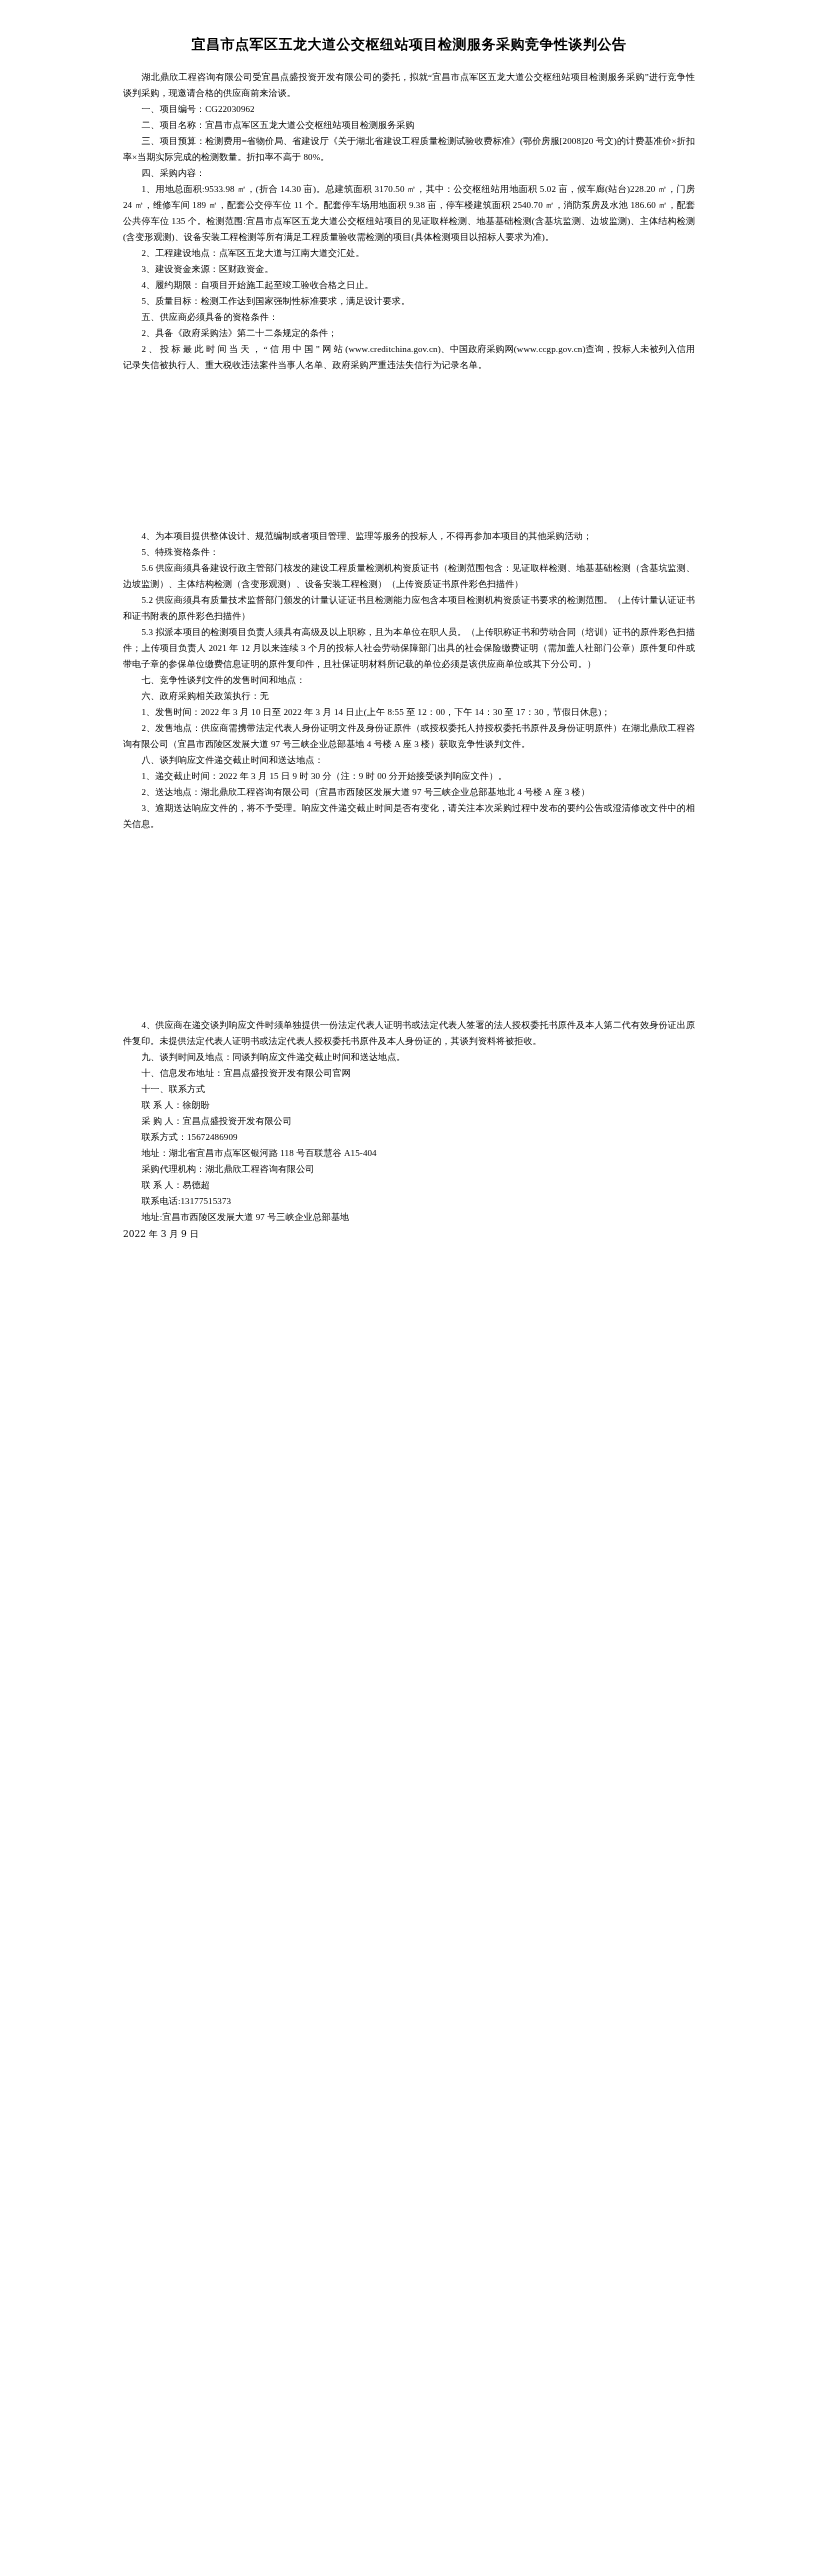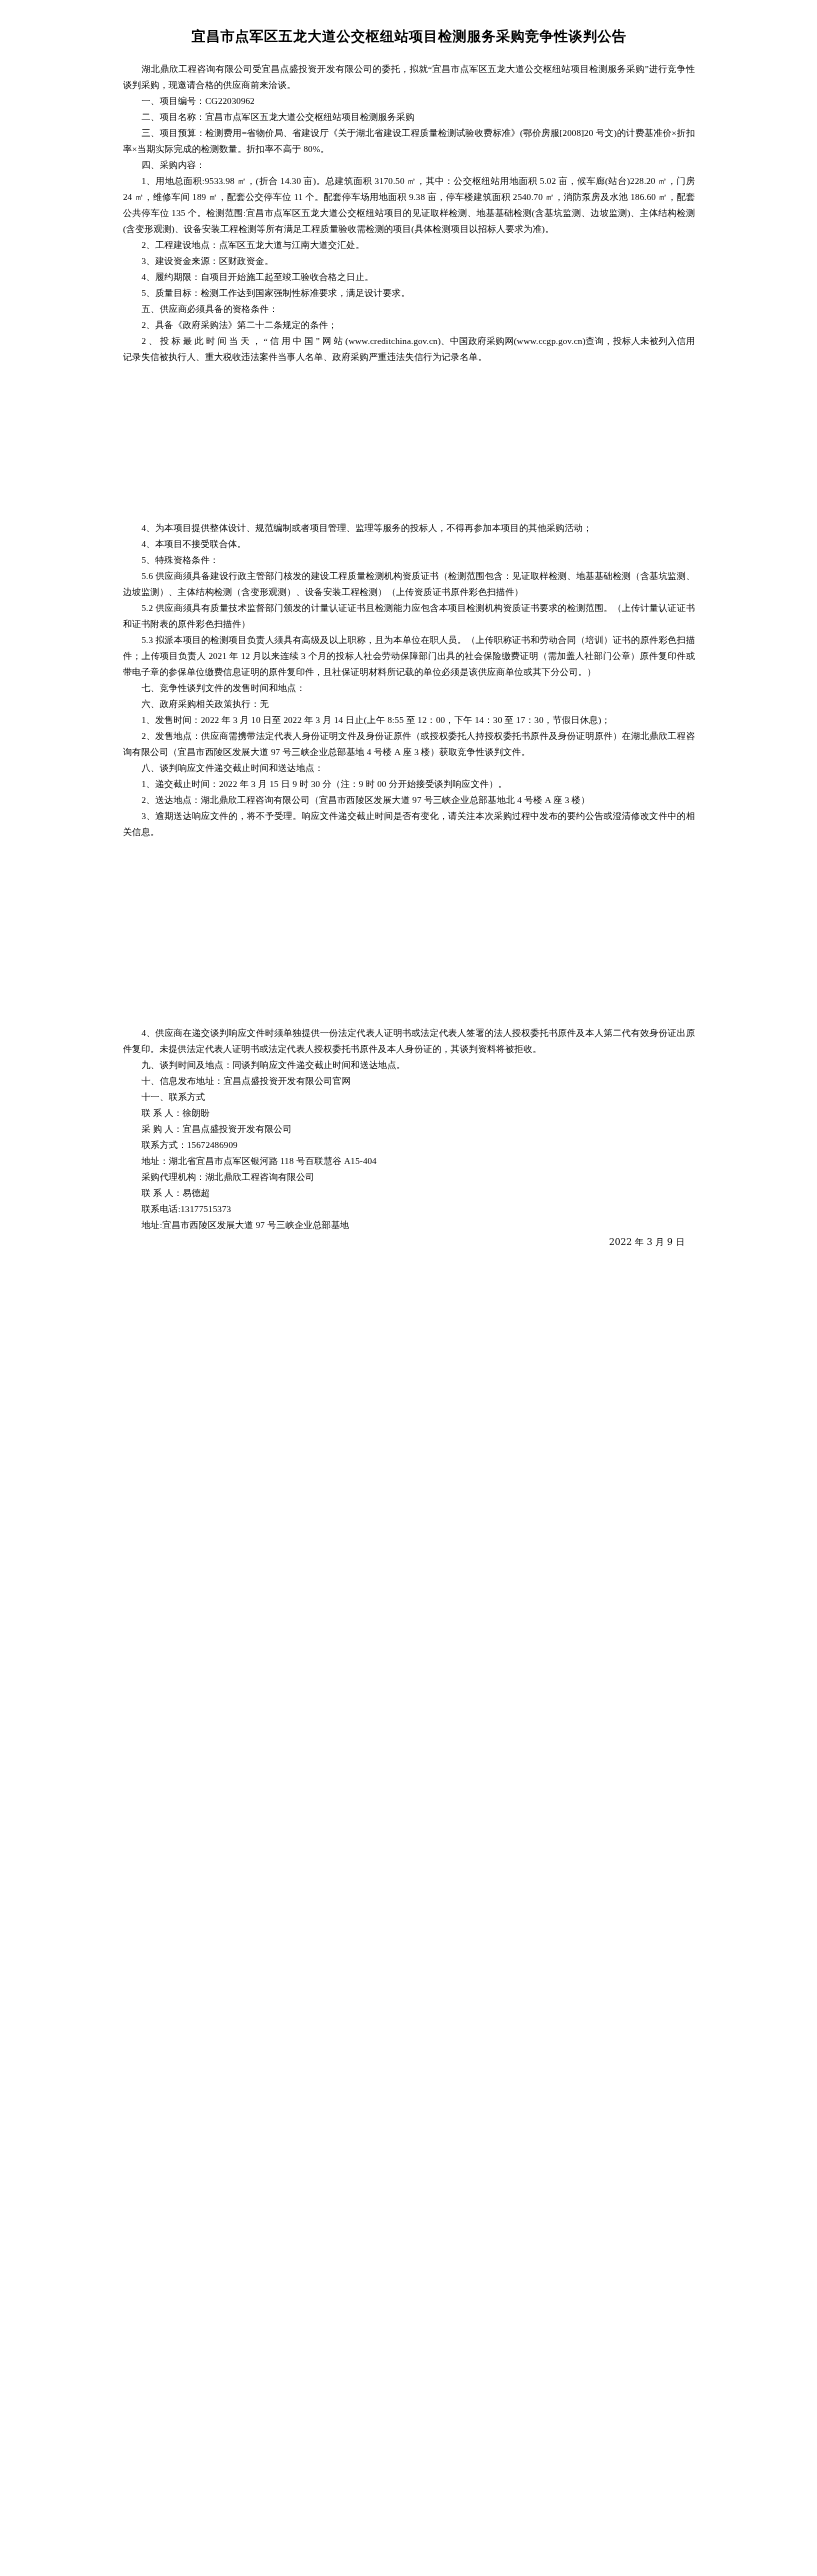--- a/index.html
+++ b/index.html
@@ -15,21 +15,21 @@
     width: 818px;
     min-height: 3470px;
     margin: 0 auto;
     position: relative;
     background: #ffffff;
     box-sizing: border-box;
     padding: 0;
   }
   .doc-inner {
     width: 572px;
-    margin: 8px auto;
+    margin: 16px auto;
     padding-top: 18px;
     position: relative;
   }
   .doc-title {
     font-family: "DejaVu Serif", "Liberation Serif", serif;
     font-weight: bold;
     font-size: 14px;
     line-height: 21.6px;
     text-align: center;
     letter-spacing: 0.5px;
@@ -56,21 +56,21 @@
   .spacer-lg {
     height: 155px;
   }
   .spacer-xxl {
     height: 185px;
   }
   .date-right {
     font-family: "DejaVu Serif", "Liberation Serif", serif;
     font-size: 9px;
     line-height: 16px;
-    text-align: right;
+    text-align: left;
     padding-right: 10.3px;
     margin-top: 1px;
   }
 </style>
 </head>
 <body>
 
 <div class="page">
   <div class="doc-inner">
 
@@ -87,21 +87,20 @@
       <p class="para indent2">3、建设资金来源：区财政资金。</p>
       <p class="para indent2">4、履约期限：自项目开始施工起至竣工验收合格之日止。</p>
       <p class="para indent2">5、质量目标：检测工作达到国家强制性标准要求，满足设计要求。</p>
       <p class="para indent2">五、供应商必须具备的资格条件：</p>
       <p class="para indent2">2、具备《政府采购法》第二十二条规定的条件；</p>
       <p class="para indent2">2 、 投 标 最 此 时 间 当 天 ， “ 信 用 中 国 ” 网 站 (www.creditchina.gov.cn)、中国政府采购网(www.ccgp.gov.cn)查询，投标人未被列入信用记录失信被执行人、重大税收违法案件当事人名单、政府采购严重违法失信行为记录名单。</p>
 
       <div class="spacer-lg"></div>
 
       <p class="para indent2">4、为本项目提供整体设计、规范编制或者项目管理、监理等服务的投标人，不得再参加本项目的其他采购活动；</p>
-      <p class="para indent2">4、本项目不接受联合体。</p>
       <p class="para indent2">5、特殊资格条件：</p>
       <p class="para indent2">5.6 供应商须具备建设行政主管部门核发的建设工程质量检测机构资质证书（检测范围包含：见证取样检测、地基基础检测（含基坑监测、边坡监测）、主体结构检测（含变形观测）、设备安装工程检测）（上传资质证书原件彩色扫描件）</p>
       <p class="para indent2">5.2 供应商须具有质量技术监督部门颁发的计量认证证书且检测能力应包含本项目检测机构资质证书要求的检测范围。（上传计量认证证书和证书附表的原件彩色扫描件）</p>
       <p class="para indent2">5.3 拟派本项目的检测项目负责人须具有高级及以上职称，且为本单位在职人员。（上传职称证书和劳动合同（培训）证书的原件彩色扫描件；上传项目负责人 2021 年 12 月以来连续 3 个月的投标人社会劳动保障部门出具的社会保险缴费证明（需加盖人社部门公章）原件复印件或带电子章的参保单位缴费信息证明的原件复印件，且社保证明材料所记载的单位必须是该供应商单位或其下分公司。）</p>
       <p class="para indent2">七、竞争性谈判文件的发售时间和地点：</p>
       <p class="para indent2">六、政府采购相关政策执行：无</p>
       <p class="para indent2">1、发售时间：2022 年 3 月 10 日至 2022 年 3 月 14 日止(上午 8:55 至 12：00，下午 14：30 至 17：30，节假日休息)；</p>
       <p class="para indent2">2、发售地点：供应商需携带法定代表人身份证明文件及身份证原件（或授权委托人持授权委托书原件及身份证明原件）在湖北鼎欣工程咨询有限公司（宜昌市西陵区发展大道 97 号三峡企业总部基地 4 号楼 A 座 3 楼）获取竞争性谈判文件。</p>
       <p class="para indent2">八、谈判响应文件递交截止时间和送达地点：</p>
       <p class="para indent2">1、递交截止时间：2022 年 3 月 15 日 9 时 30 分（注：9 时 00 分开始接受谈判响应文件）。</p>

